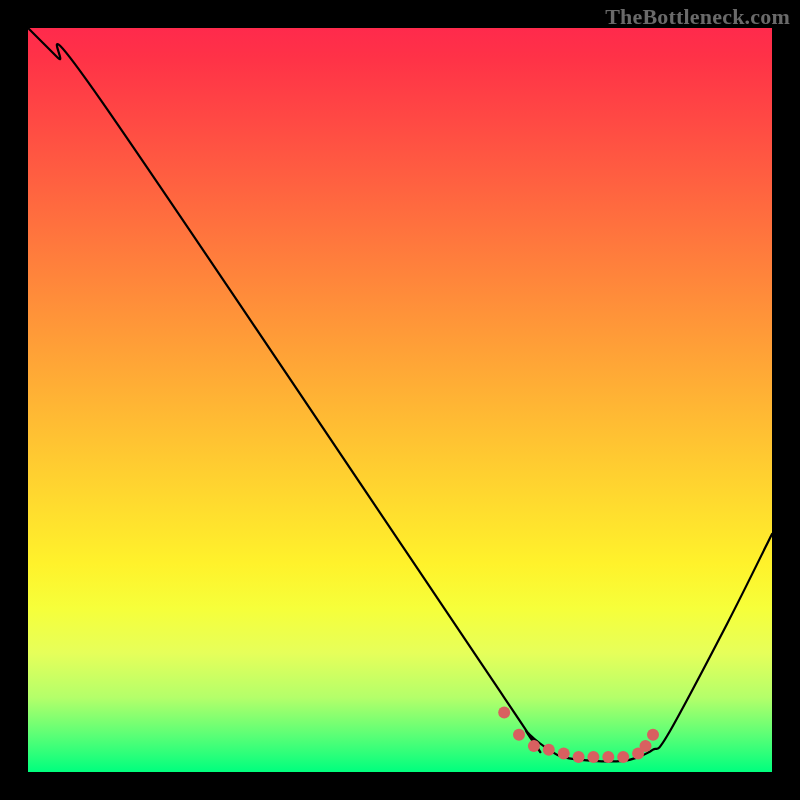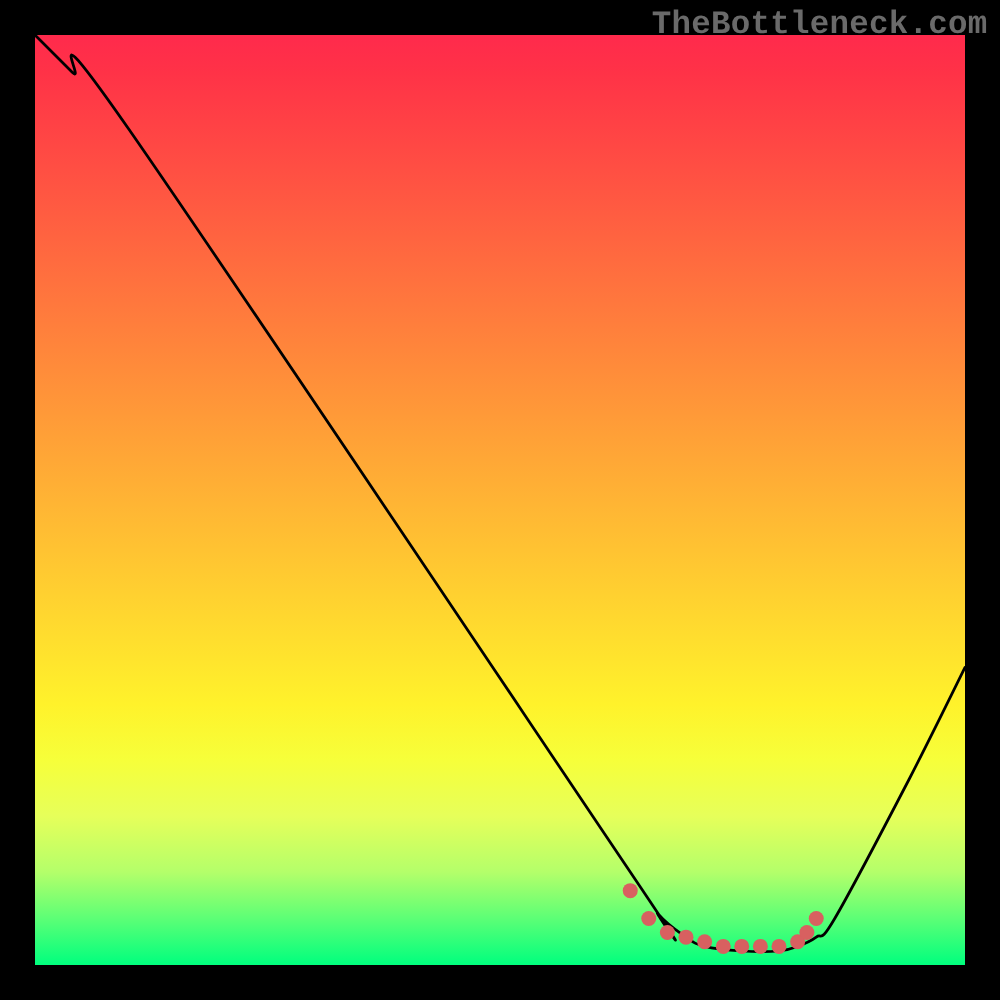--- a/index.html
+++ b/index.html
@@ -7,22 +7,22 @@
   .frame {
     position: relative;
     width: 800px;
     height: 800px;
     background: #000;
   }
   .watermark {
     position: absolute;
     top: 4px;
     right: 10px;
-    font-family: Liberation Mono, monospace;
-    font-size: 26px;
+    font-family: Liberation Serif, serif;
+    font-size: 22px;
     font-weight: 600;
     color: #6a6a6a;
     letter-spacing: 0.2px;
   }
   .plot {
     position: absolute;
     left: 28px;
     top: 28px;
     width: 744px;
     height: 744px;

